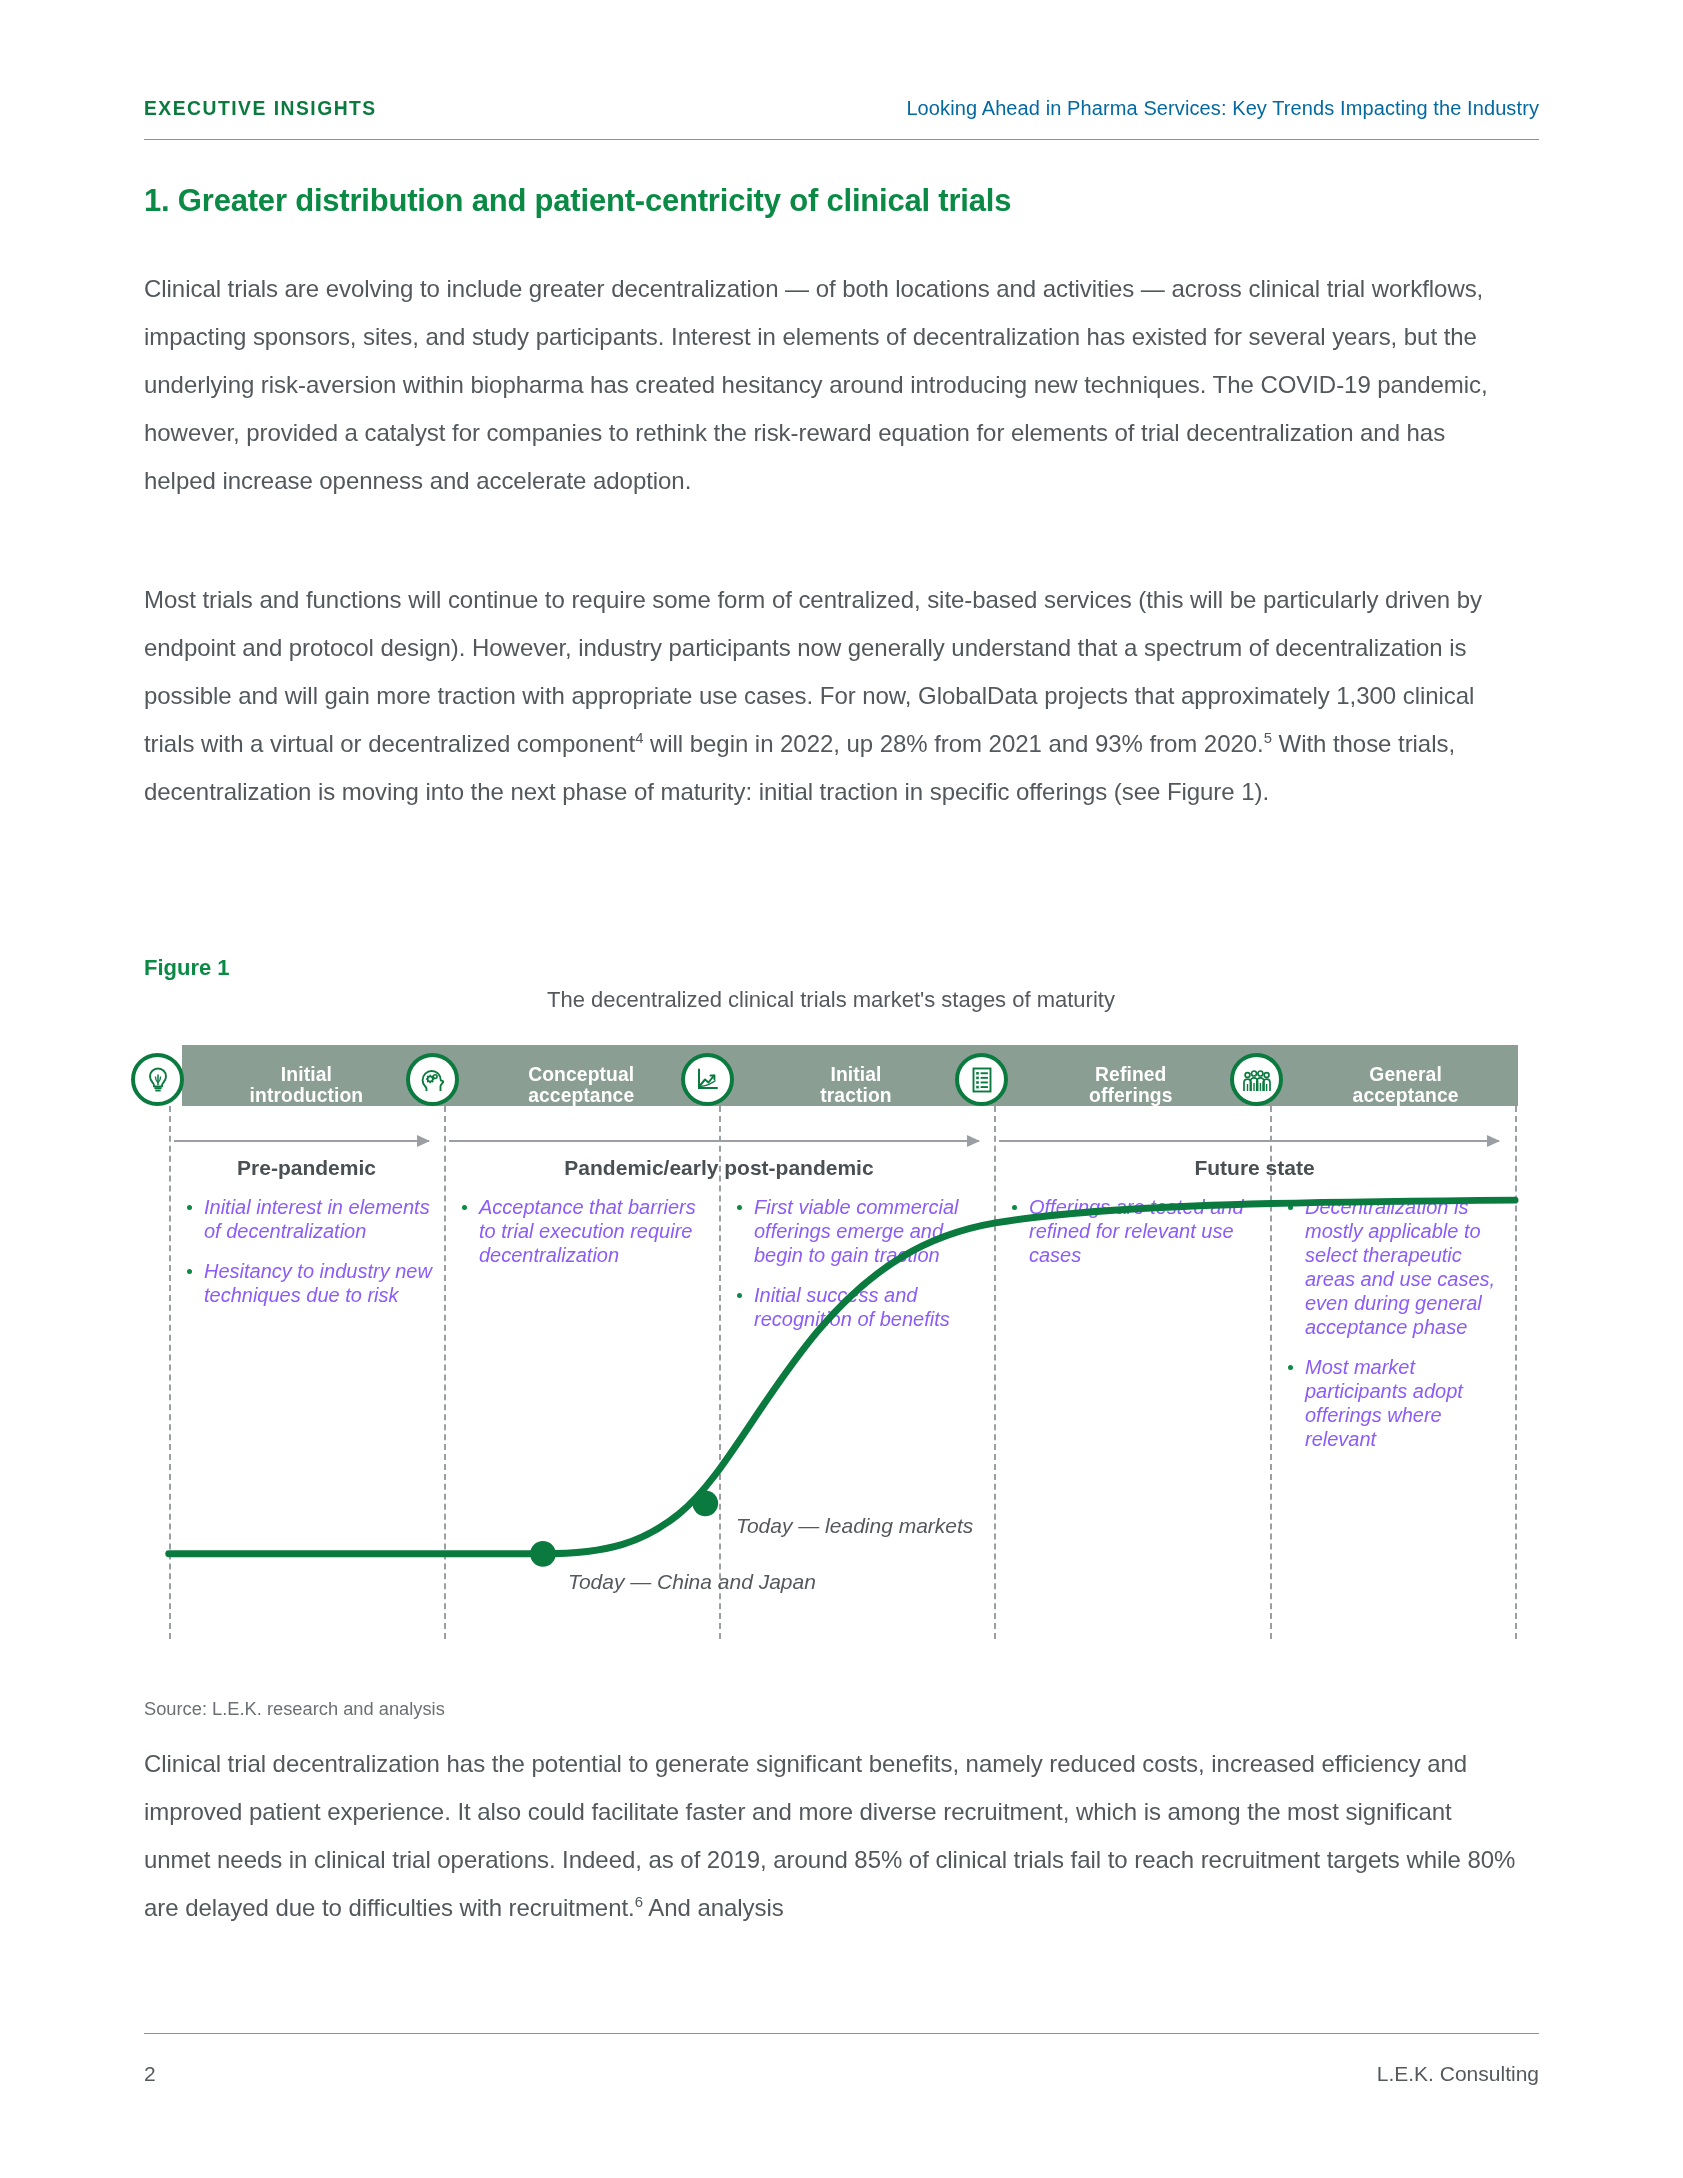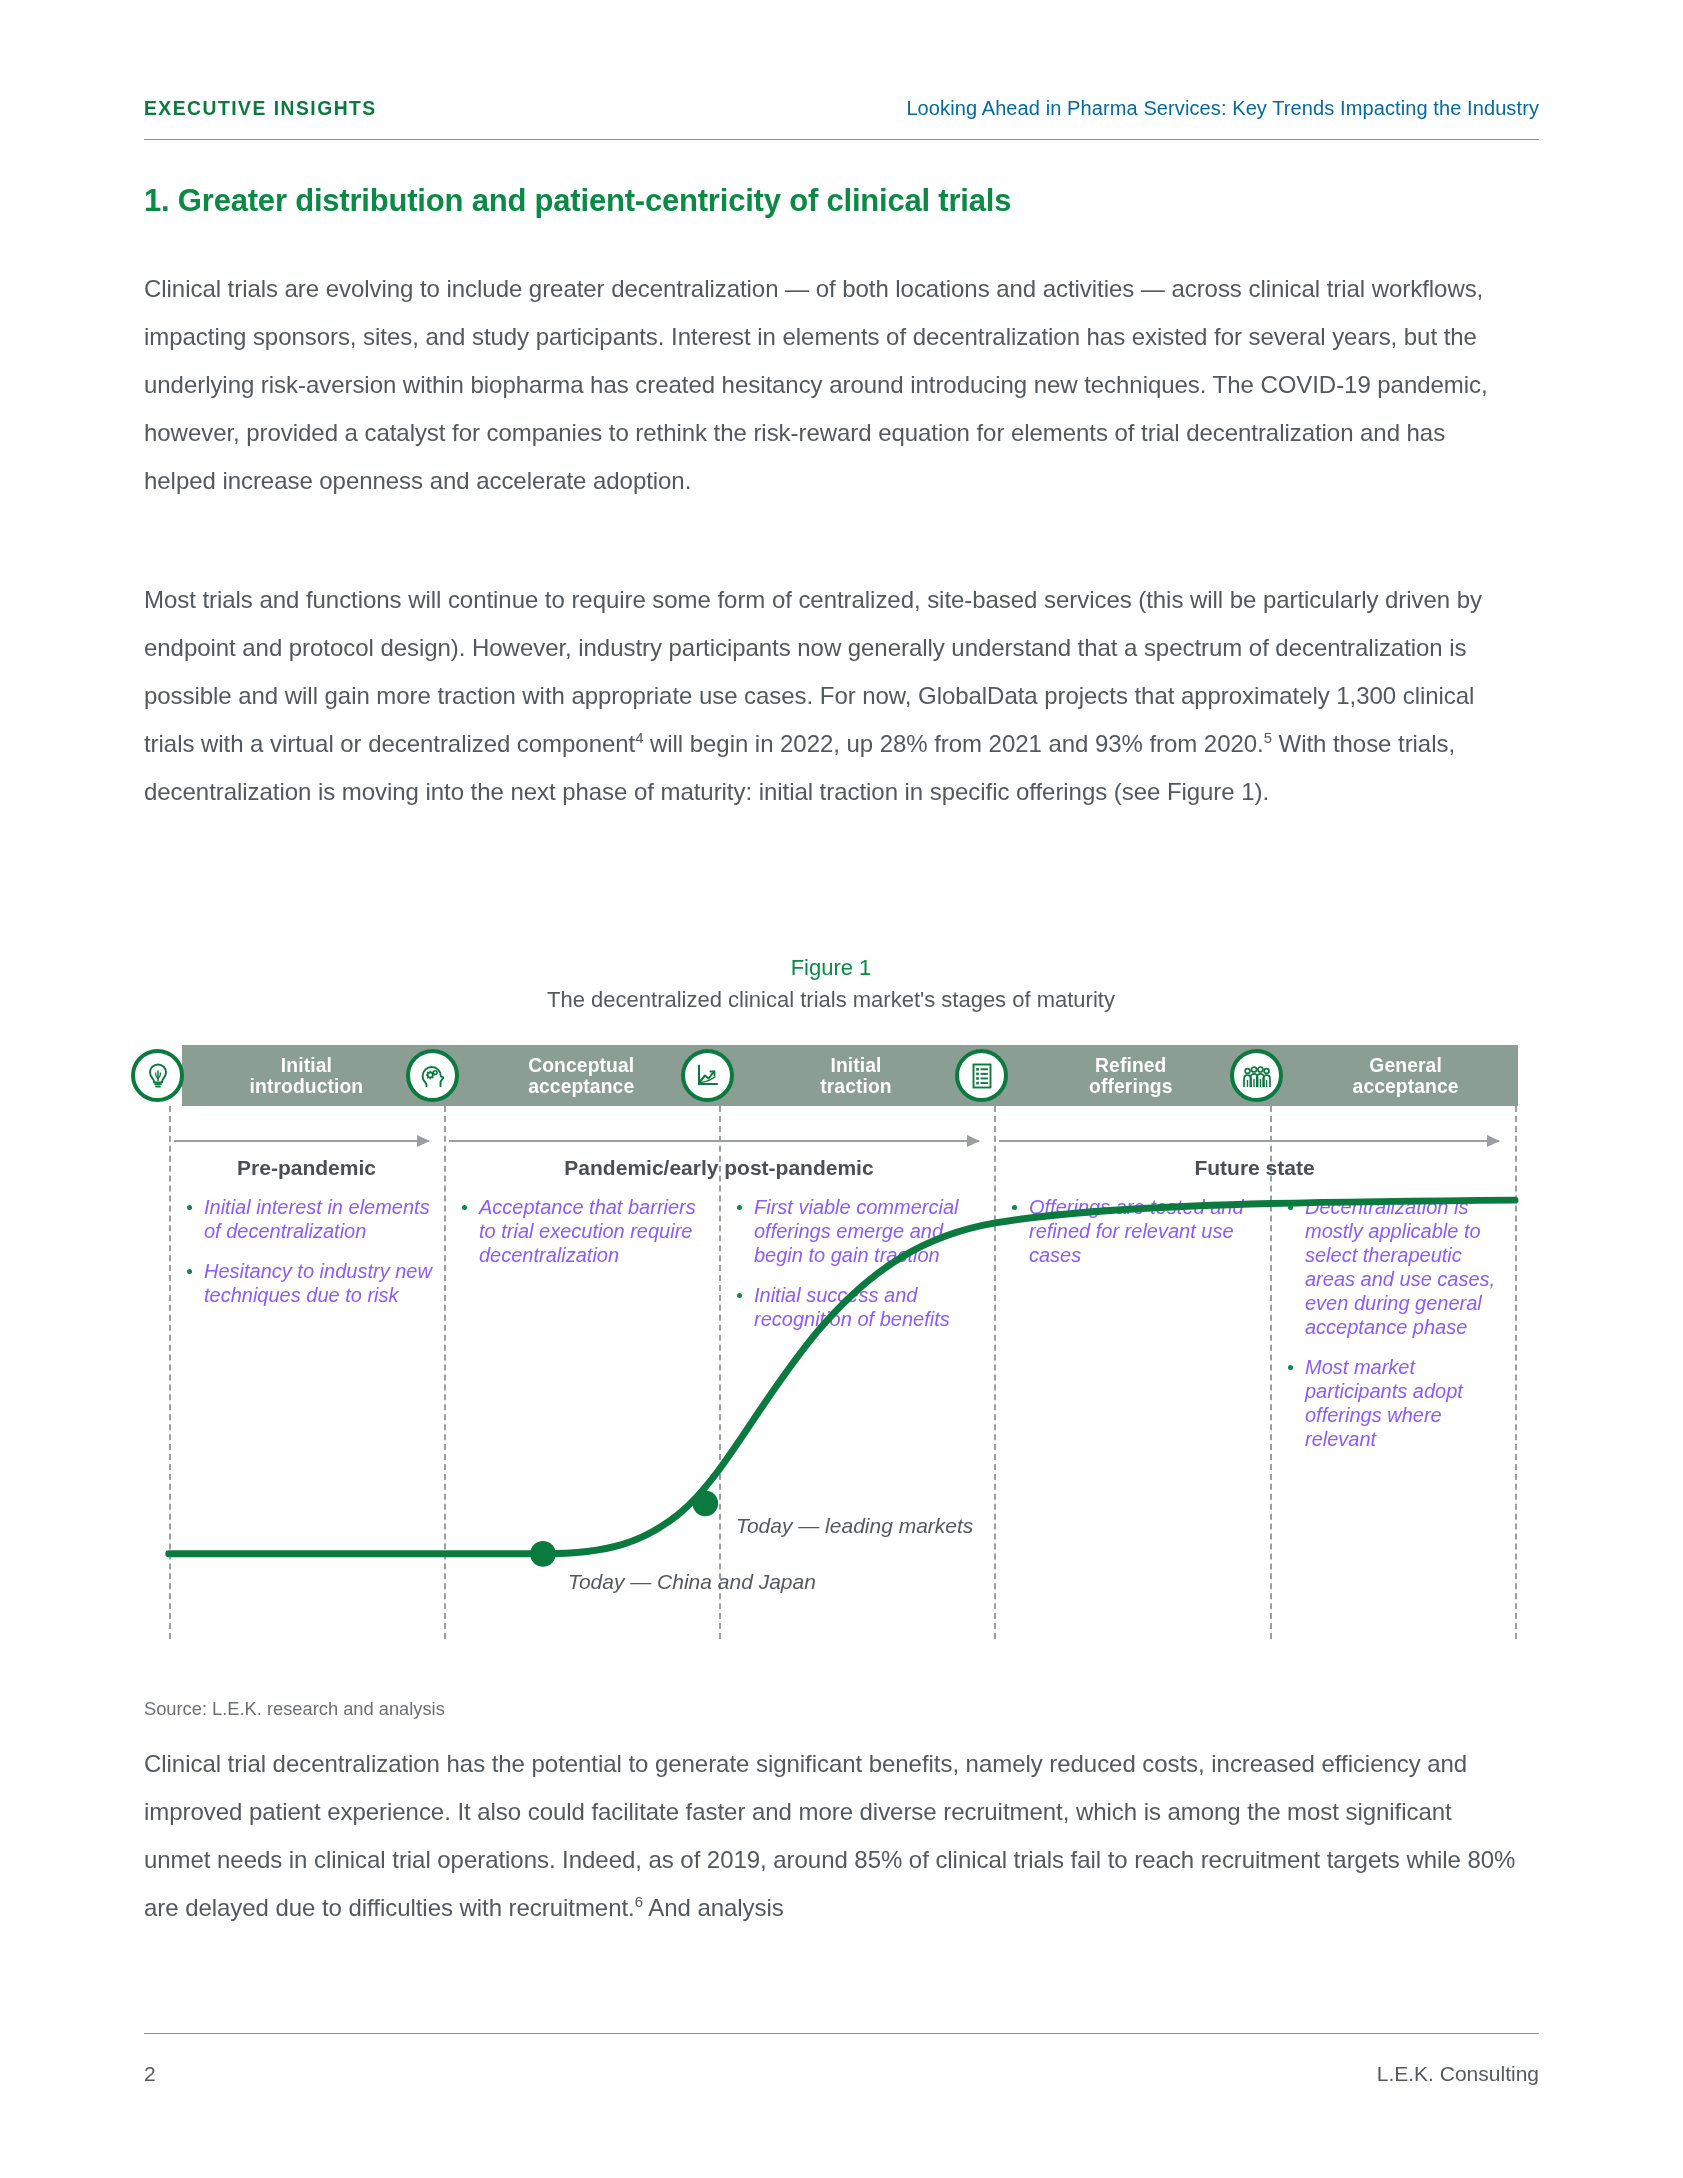--- a/index.html
+++ b/index.html
@@ -86,24 +86,23 @@
   }
 
   
   .figure {
     position: absolute;
     top: 955px;
     left: 144px;
     width: 1374px;
   }
   .fig-label {
-    text-align: center;
     color: #0a8a44;
     font-size: 22px;
-    font-weight: normal;
+    font-weight: bold;
   }
   .fig-subtitle {
     text-align: center;
     color: #55595e;
     font-size: 22px;
     margin-top: 6px;
   }
 
   .chart-area {
     position: relative;
@@ -125,21 +124,21 @@
     position: absolute;
     top: 0;
     left: 0;
     right: 0;
     height: 61px;
     display: flex;
   }
   .stage-cell {
     flex: 1 1 0;
     display: flex;
-    align-items: center;
+    align-items: flex-end;
     gap: 10px;
     position: relative;
   }
   .stage-icon {
     width: 53px;
     height: 53px;
     border-radius: 50%;
     background: #ffffff;
     border: 4px solid #0a7a3f;
     flex: 0 0 auto;

